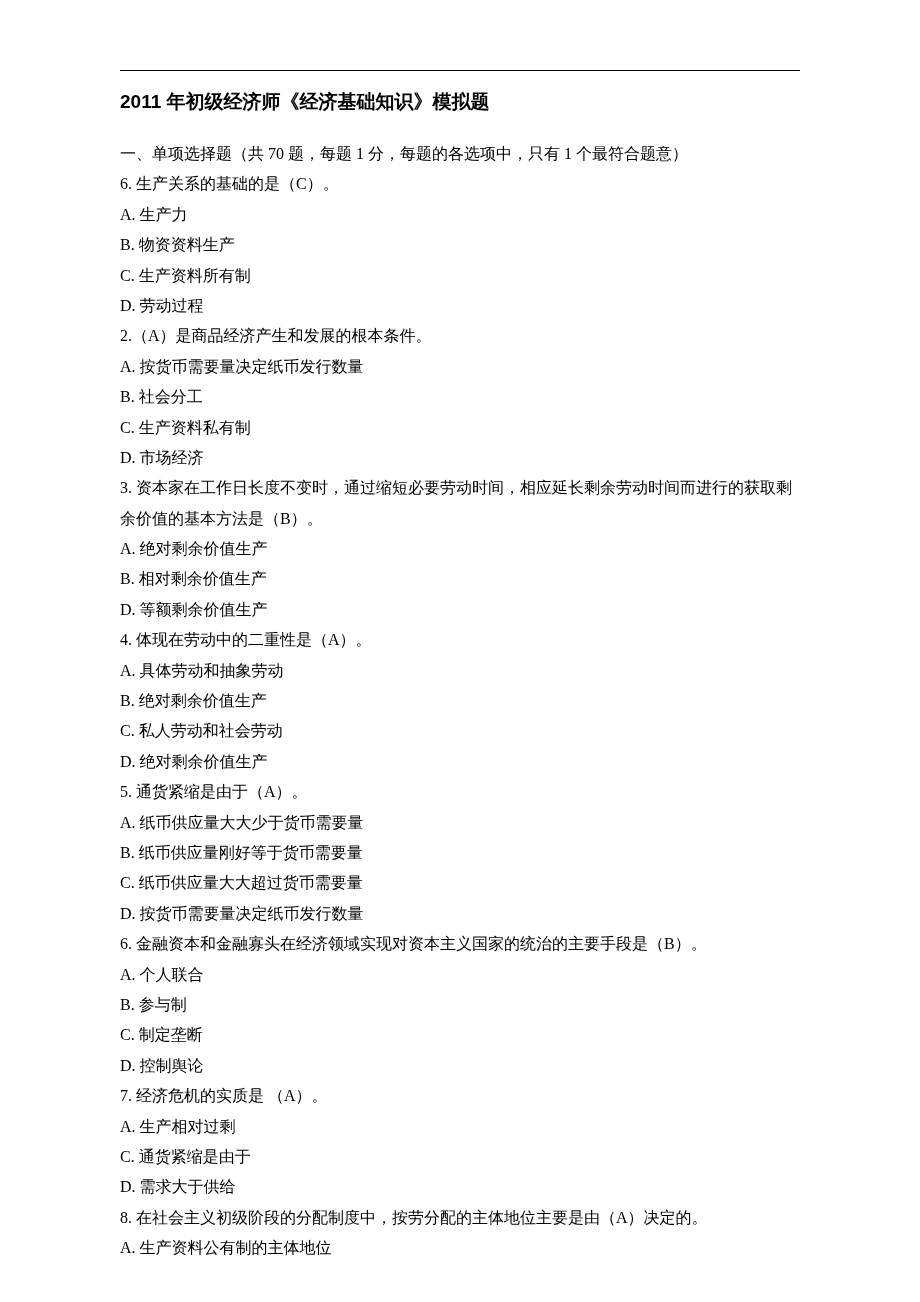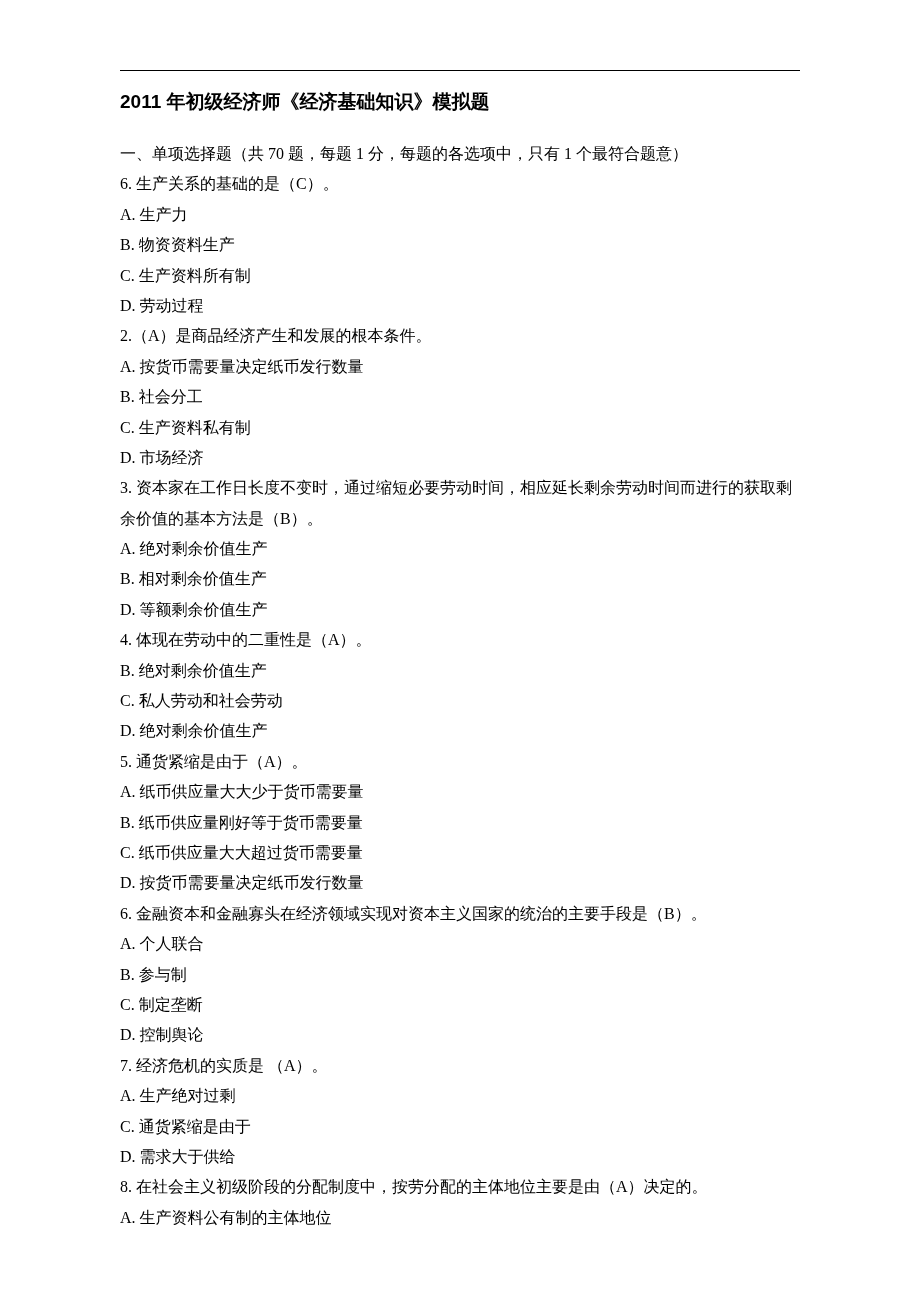--- a/index.html
+++ b/index.html
@@ -47,33 +47,34 @@
       <div class="line">2.（A）是商品经济产生和发展的根本条件。</div>
       <div class="line">A. 按货币需要量决定纸币发行数量</div>
       <div class="line">B. 社会分工</div>
       <div class="line">C. 生产资料私有制</div>
       <div class="line">D. 市场经济</div>
       <div class="line">3. 资本家在工作日长度不变时，通过缩短必要劳动时间，相应延长剩余劳动时间而进行的获取剩余价值的基本方法是（B）。</div>
       <div class="line">A. 绝对剩余价值生产</div>
       <div class="line">B. 相对剩余价值生产</div>
       <div class="line">D. 等额剩余价值生产</div>
       <div class="line">4. 体现在劳动中的二重性是（A）。</div>
+      <div class="line">A. 具体劳动和抽象劳动</div>
       <div class="line">B. 绝对剩余价值生产</div>
       <div class="line">C. 私人劳动和社会劳动</div>
       <div class="line">D. 绝对剩余价值生产</div>
       <div class="line">5. 通货紧缩是由于（A）。</div>
       <div class="line">A. 纸币供应量大大少于货币需要量</div>
       <div class="line">B. 纸币供应量刚好等于货币需要量</div>
       <div class="line">C. 纸币供应量大大超过货币需要量</div>
       <div class="line">D. 按货币需要量决定纸币发行数量</div>
       <div class="line">6. 金融资本和金融寡头在经济领域实现对资本主义国家的统治的主要手段是（B）。</div>
       <div class="line">A. 个人联合</div>
       <div class="line">B. 参与制</div>
       <div class="line">C. 制定垄断</div>
       <div class="line">D. 控制舆论</div>
       <div class="line">7. 经济危机的实质是 （A）。</div>
-      <div class="line">A. 生产绝对过剩</div>
+      <div class="line">A. 生产相对过剩</div>
       <div class="line">C. 通货紧缩是由于</div>
       <div class="line">D. 需求大于供给</div>
       <div class="line">8. 在社会主义初级阶段的分配制度中，按劳分配的主体地位主要是由（A）决定的。</div>
       <div class="line">A. 生产资料公有制的主体地位</div>
     </div>
 </div>
 
 </body></html>

